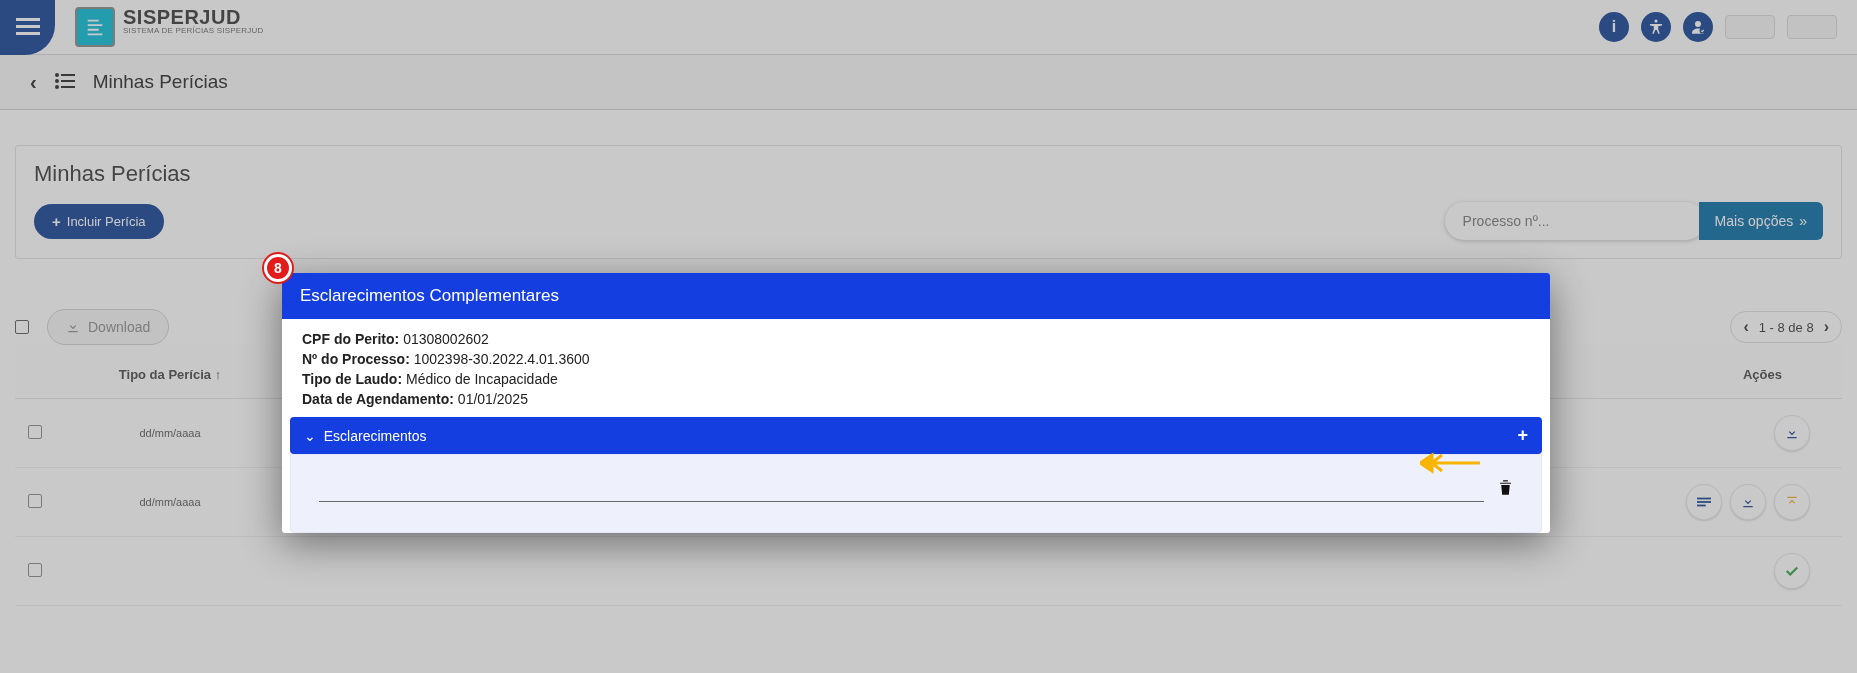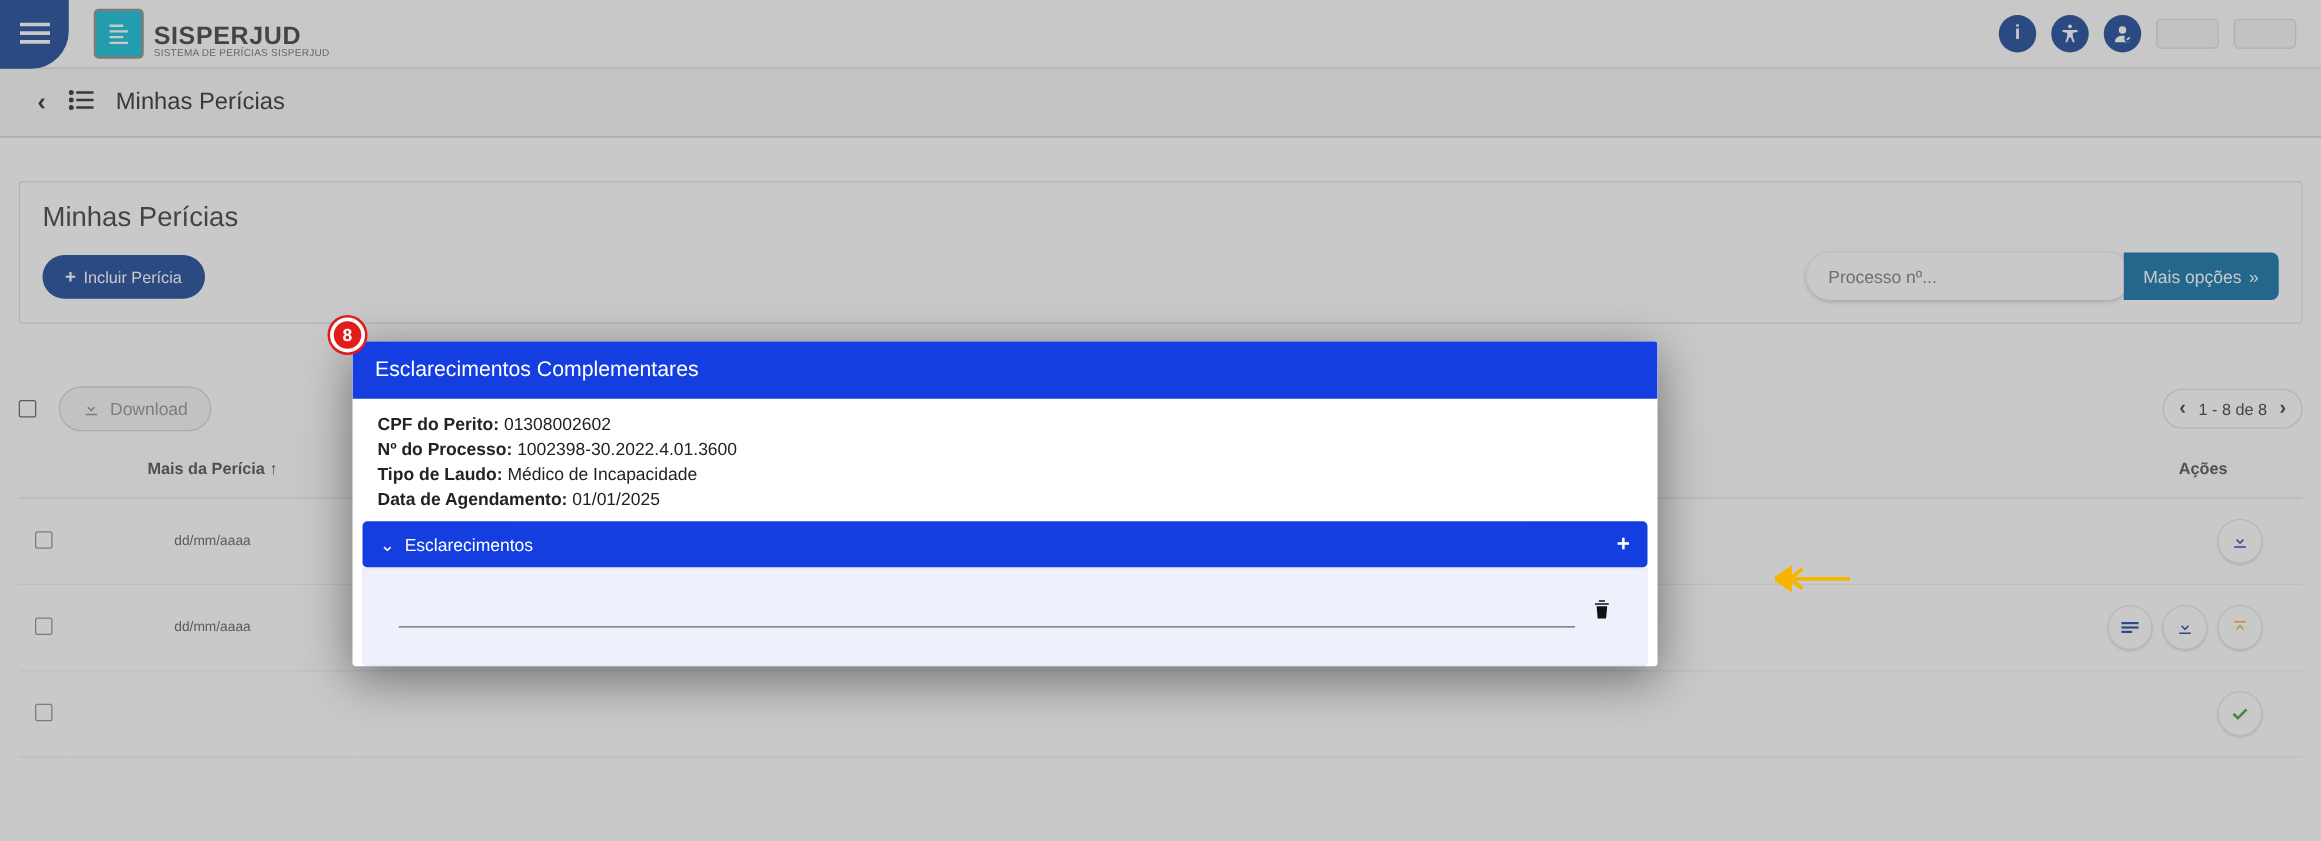--- a/index.html
+++ b/index.html
@@ -38,21 +38,21 @@
     border-bottom-right-radius: 30px;
     display: flex;
     align-items: center;
     justify-content: center;
     color: #fff;
     font-size: 24px;
   }
   .menu-toggle svg { fill: #fff; }
   .brand {
     display: flex;
-    align-items: flex-end;
+    align-items: flex-start;
     margin-left: 20px;
     gap: 8px;
   }
   .brand-mark {
     width: 40px; height: 40px;
     background: #00bcd4;
     border: 2px solid #888;
     border-radius: 4px;
     display:flex;align-items:center;justify-content:center;
   }
@@ -199,21 +199,21 @@
     color:#0b3d91;font-size:15px;font-weight:bold;
   }
   .circ-btn.green { color:#2e9f3f; }
   .circ-btn.orange { color:#f5a623; }
 
   
   .modal {
     position:absolute;
     top:273px;
     left:282px;
-    width:1044px;
+    width:1268px;
     background:#fff;
     border-radius:3px;
     box-shadow:0 10px 40px rgba(0,0,0,0.45);
     z-index:20;
     overflow:hidden;
   }
   .modal-head {
     background:#143ee0;
     color:#fff;
     padding:13px 18px;
@@ -384,21 +384,21 @@
     <span>1 - 8 de 8</span>
     <span class="chev">›</span>
   </div>
 </div>
 
 <table class="tbl">
   <thead>
     <tr>
       <th class="chk-col"></th>
       <th class="date-col">
-        <span>Mais da Perícia</span>
+        <span>Tipo da Perícia</span>
         <span>↑</span>
       </th>
       <th></th>
       <th class="actions-col"><span>Ações</span></th>
     </tr>
   </thead>
   <tbody>
     <tr>
       <td class="chk-col"><span class="chkbox"></span></td>
       <td class="date-col">dd/mm/aaaa</td>

